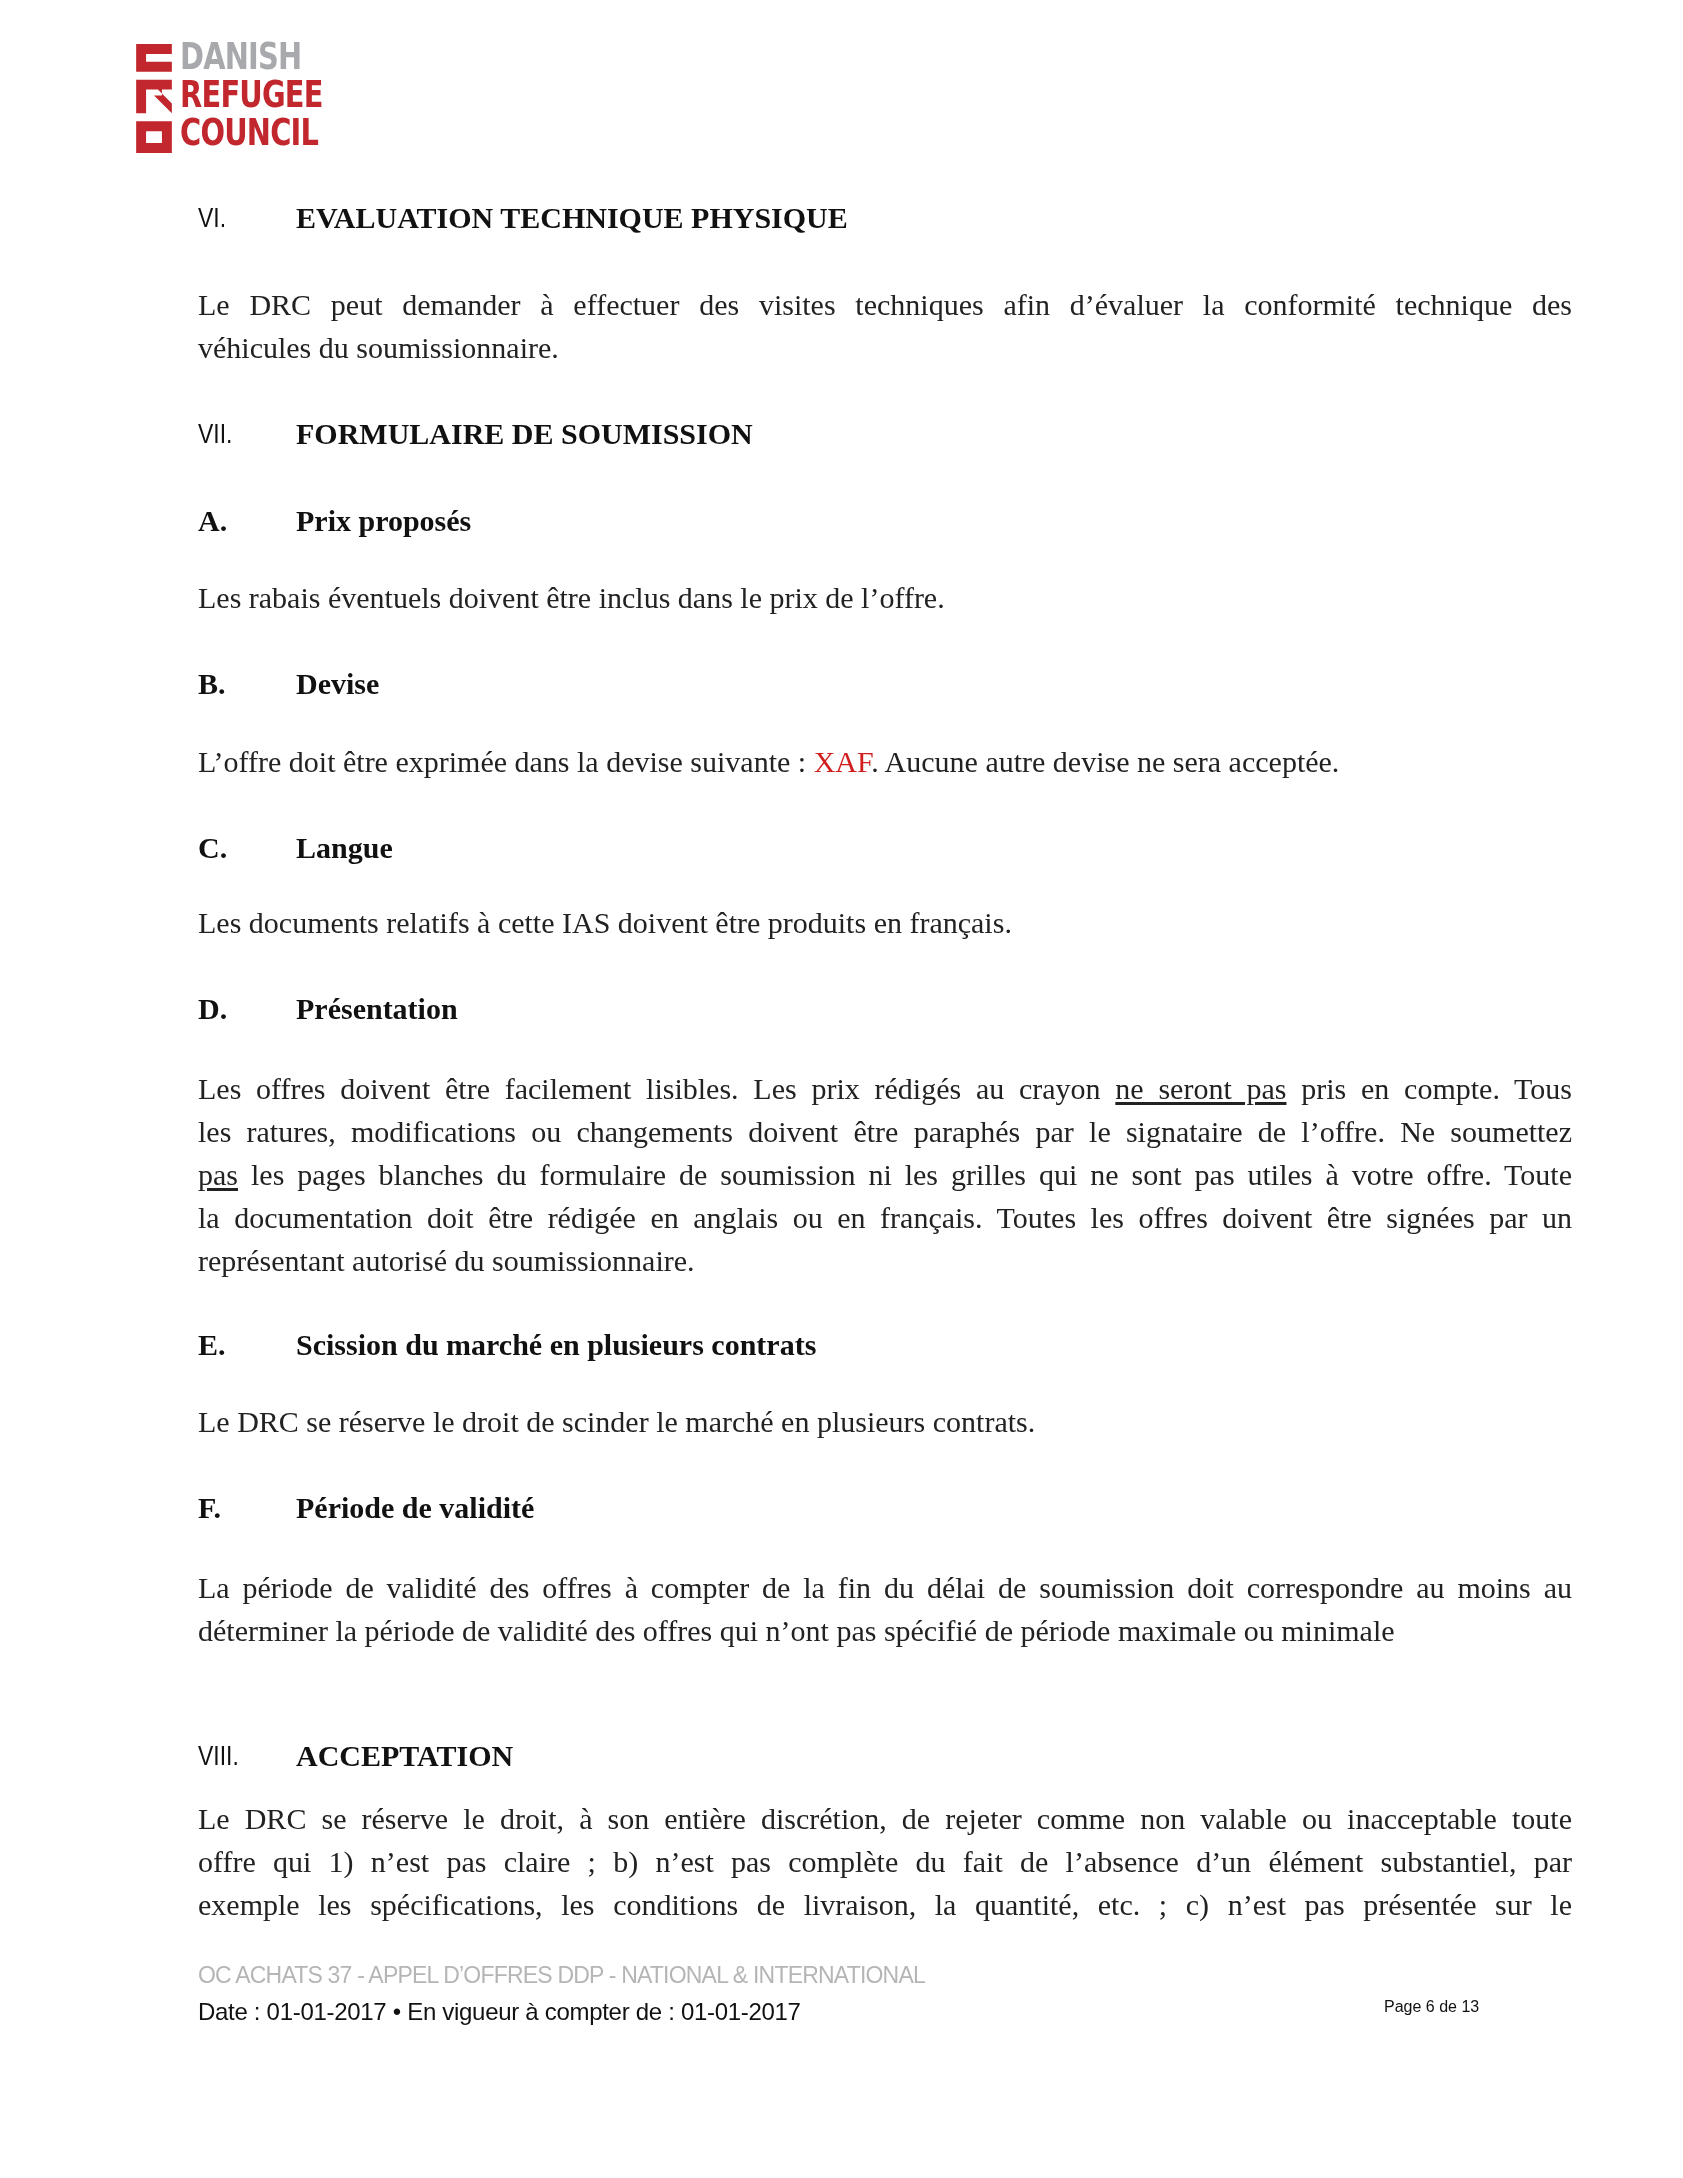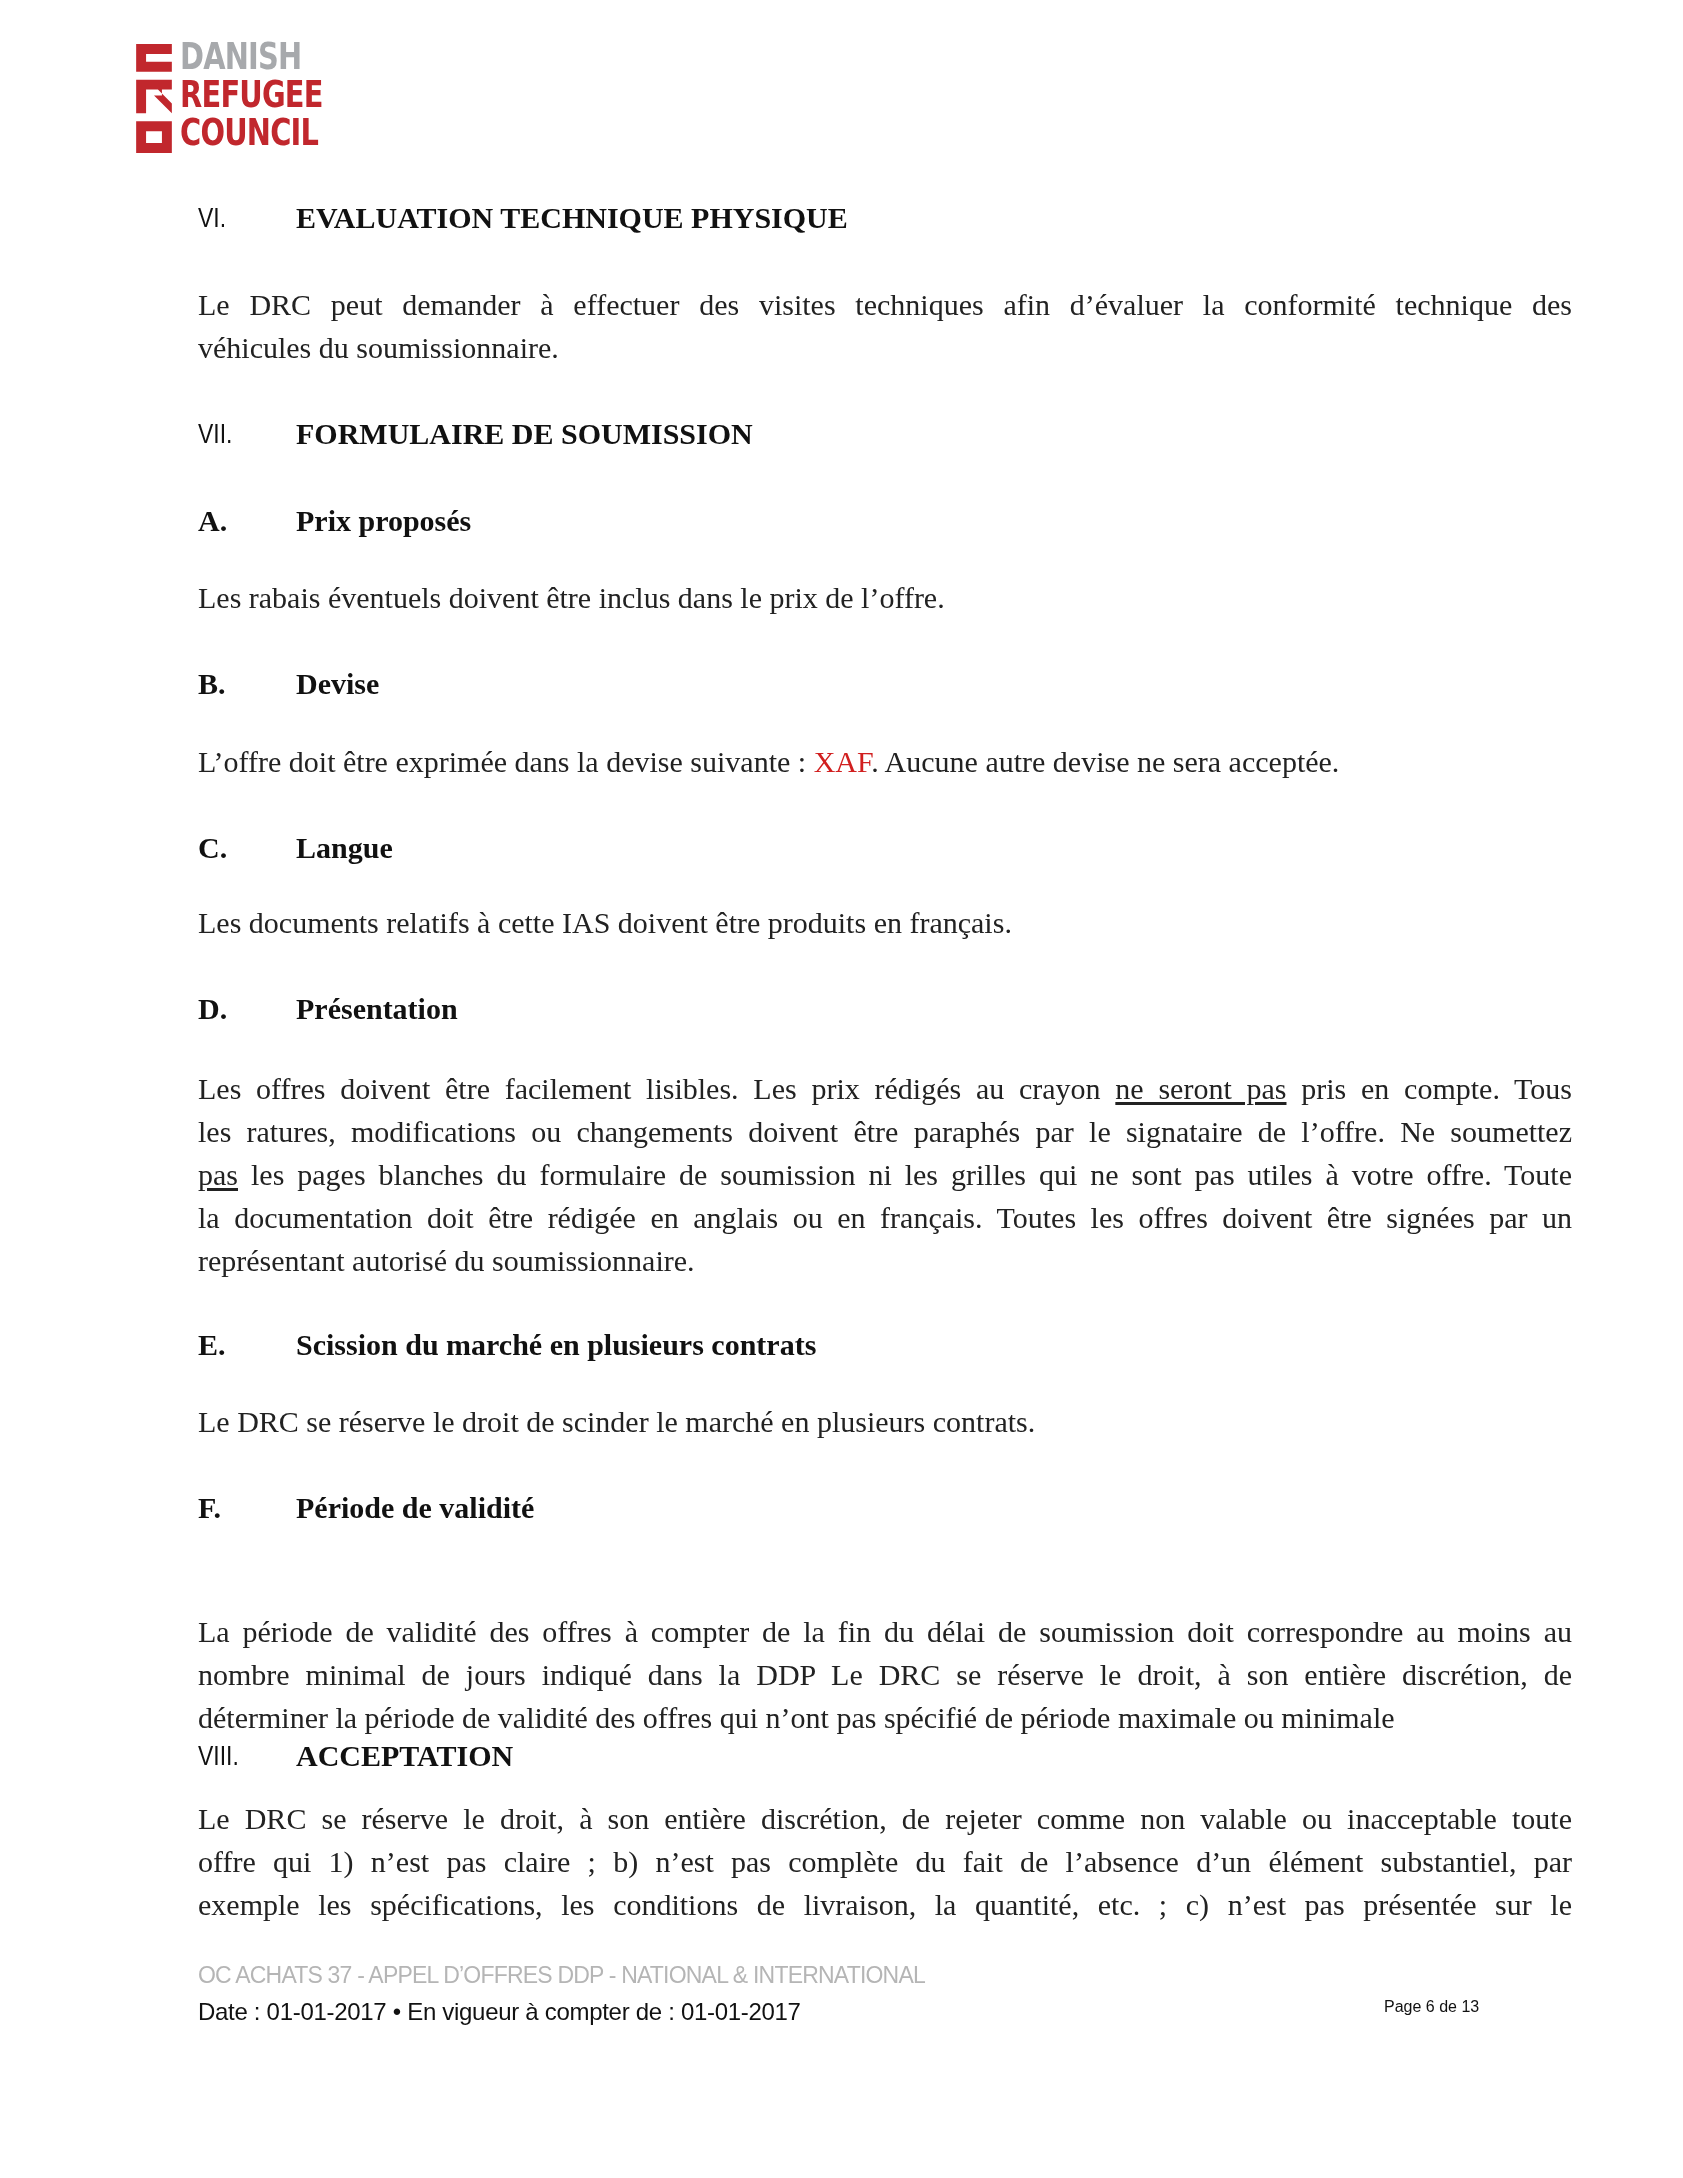--- a/index.html
+++ b/index.html
@@ -101,23 +101,22 @@
     <div class="line heading" style="top:1327px; width:1374px;">
       <span class="letter">E.</span>
       <span class="htext">Scission du marché en plusieurs contrats</span>
     </div>
     <div class="line" style="top:1404px;text-align:right;">Le DRC se réserve le droit de scinder le marché en plusieurs contrats.</div>
 
     <div class="line heading" style="top:1490px; width:1374px;">
       <span class="letter">F.</span>
       <span class="htext">Période de validité</span>
     </div>
-    <div class="para" style="top:1566px;margin-top:44px;">
+    <div class="para" style="top:1566px;">
       <span class="ln">La période de validité des offres à compter de la fin du délai de soumission doit correspondre au moins au</span>
-      <span class="ln">nombre minimal de jours indiqué dans la DDP Le DRC se réserve le droit, à son entière discrétion, de</span>
       <span class="ln last">déterminer la période de validité des offres qui n’ont pas spécifié de période maximale ou minimale</span>
     </div>
 
     <div class="line heading" style="top:1738px; width:1374px;">
       <span class="roman">VIII.</span>
       <span class="htext">ACCEPTATION</span>
     </div>
     <div class="para" style="top:1797px;">
       <span class="ln">Le DRC se réserve le droit, à son entière discrétion, de rejeter comme non valable ou inacceptable toute</span>
       <span class="ln">offre qui 1) n’est pas claire ; b) n’est pas complète du fait de l’absence d’un élément substantiel, par</span>

